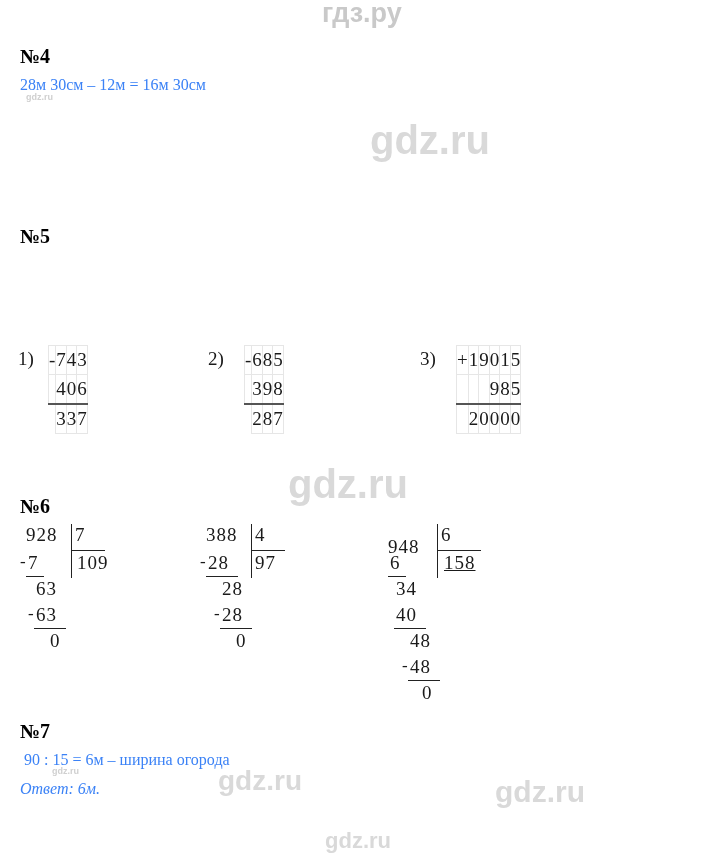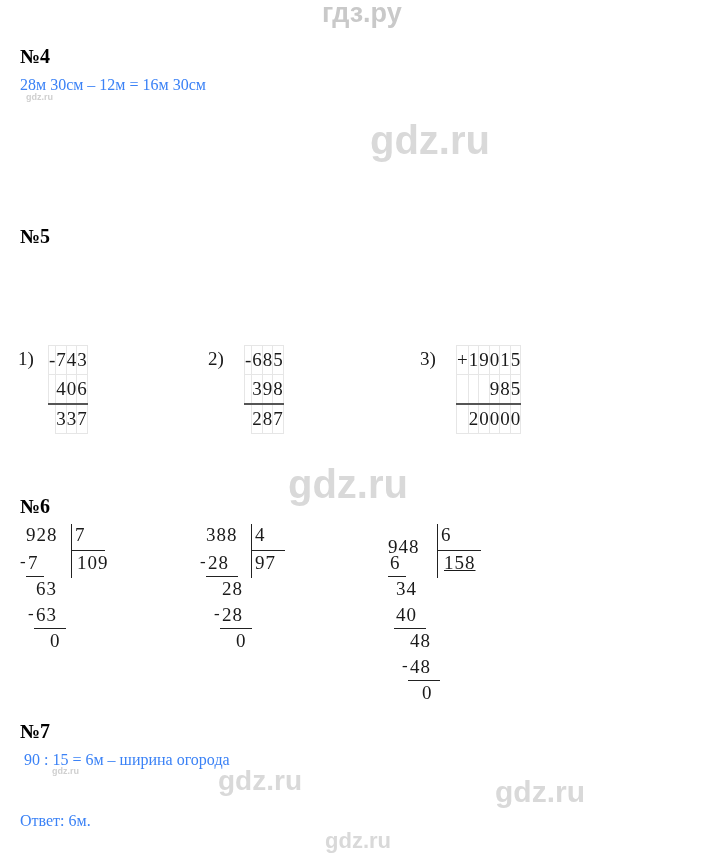--- a/index.html
+++ b/index.html
@@ -288,15 +288,15 @@
 
     <div class="dvd" style="top:106px; left:28px;">48</div>
     <div class="minus" style="top:132px; left:20px;">-</div>
     <div class="dvd" style="top:132px; left:28px;">48</div>
     <div class="hrule" style="top:156px; left:26px; width:32px;"></div>
     <div class="dvd" style="top:158px; left:40px;">0</div>
   </div>
 
   <div class="task-num" style="top:720px; left:20px;">№7</div>
   <div class="line" style="top:751px; left:12px;margin-left:12px;">90 : 15 = 6м – ширина огорода</div>
-  <div class="line" style="top:812px; left:20px;">Ответ: 6м.</div>
+  <div class="line" style="top:780px; left:20px;font-style:italic;">Ответ: 6м.</div>
 
 </div>
 
 </body></html>

